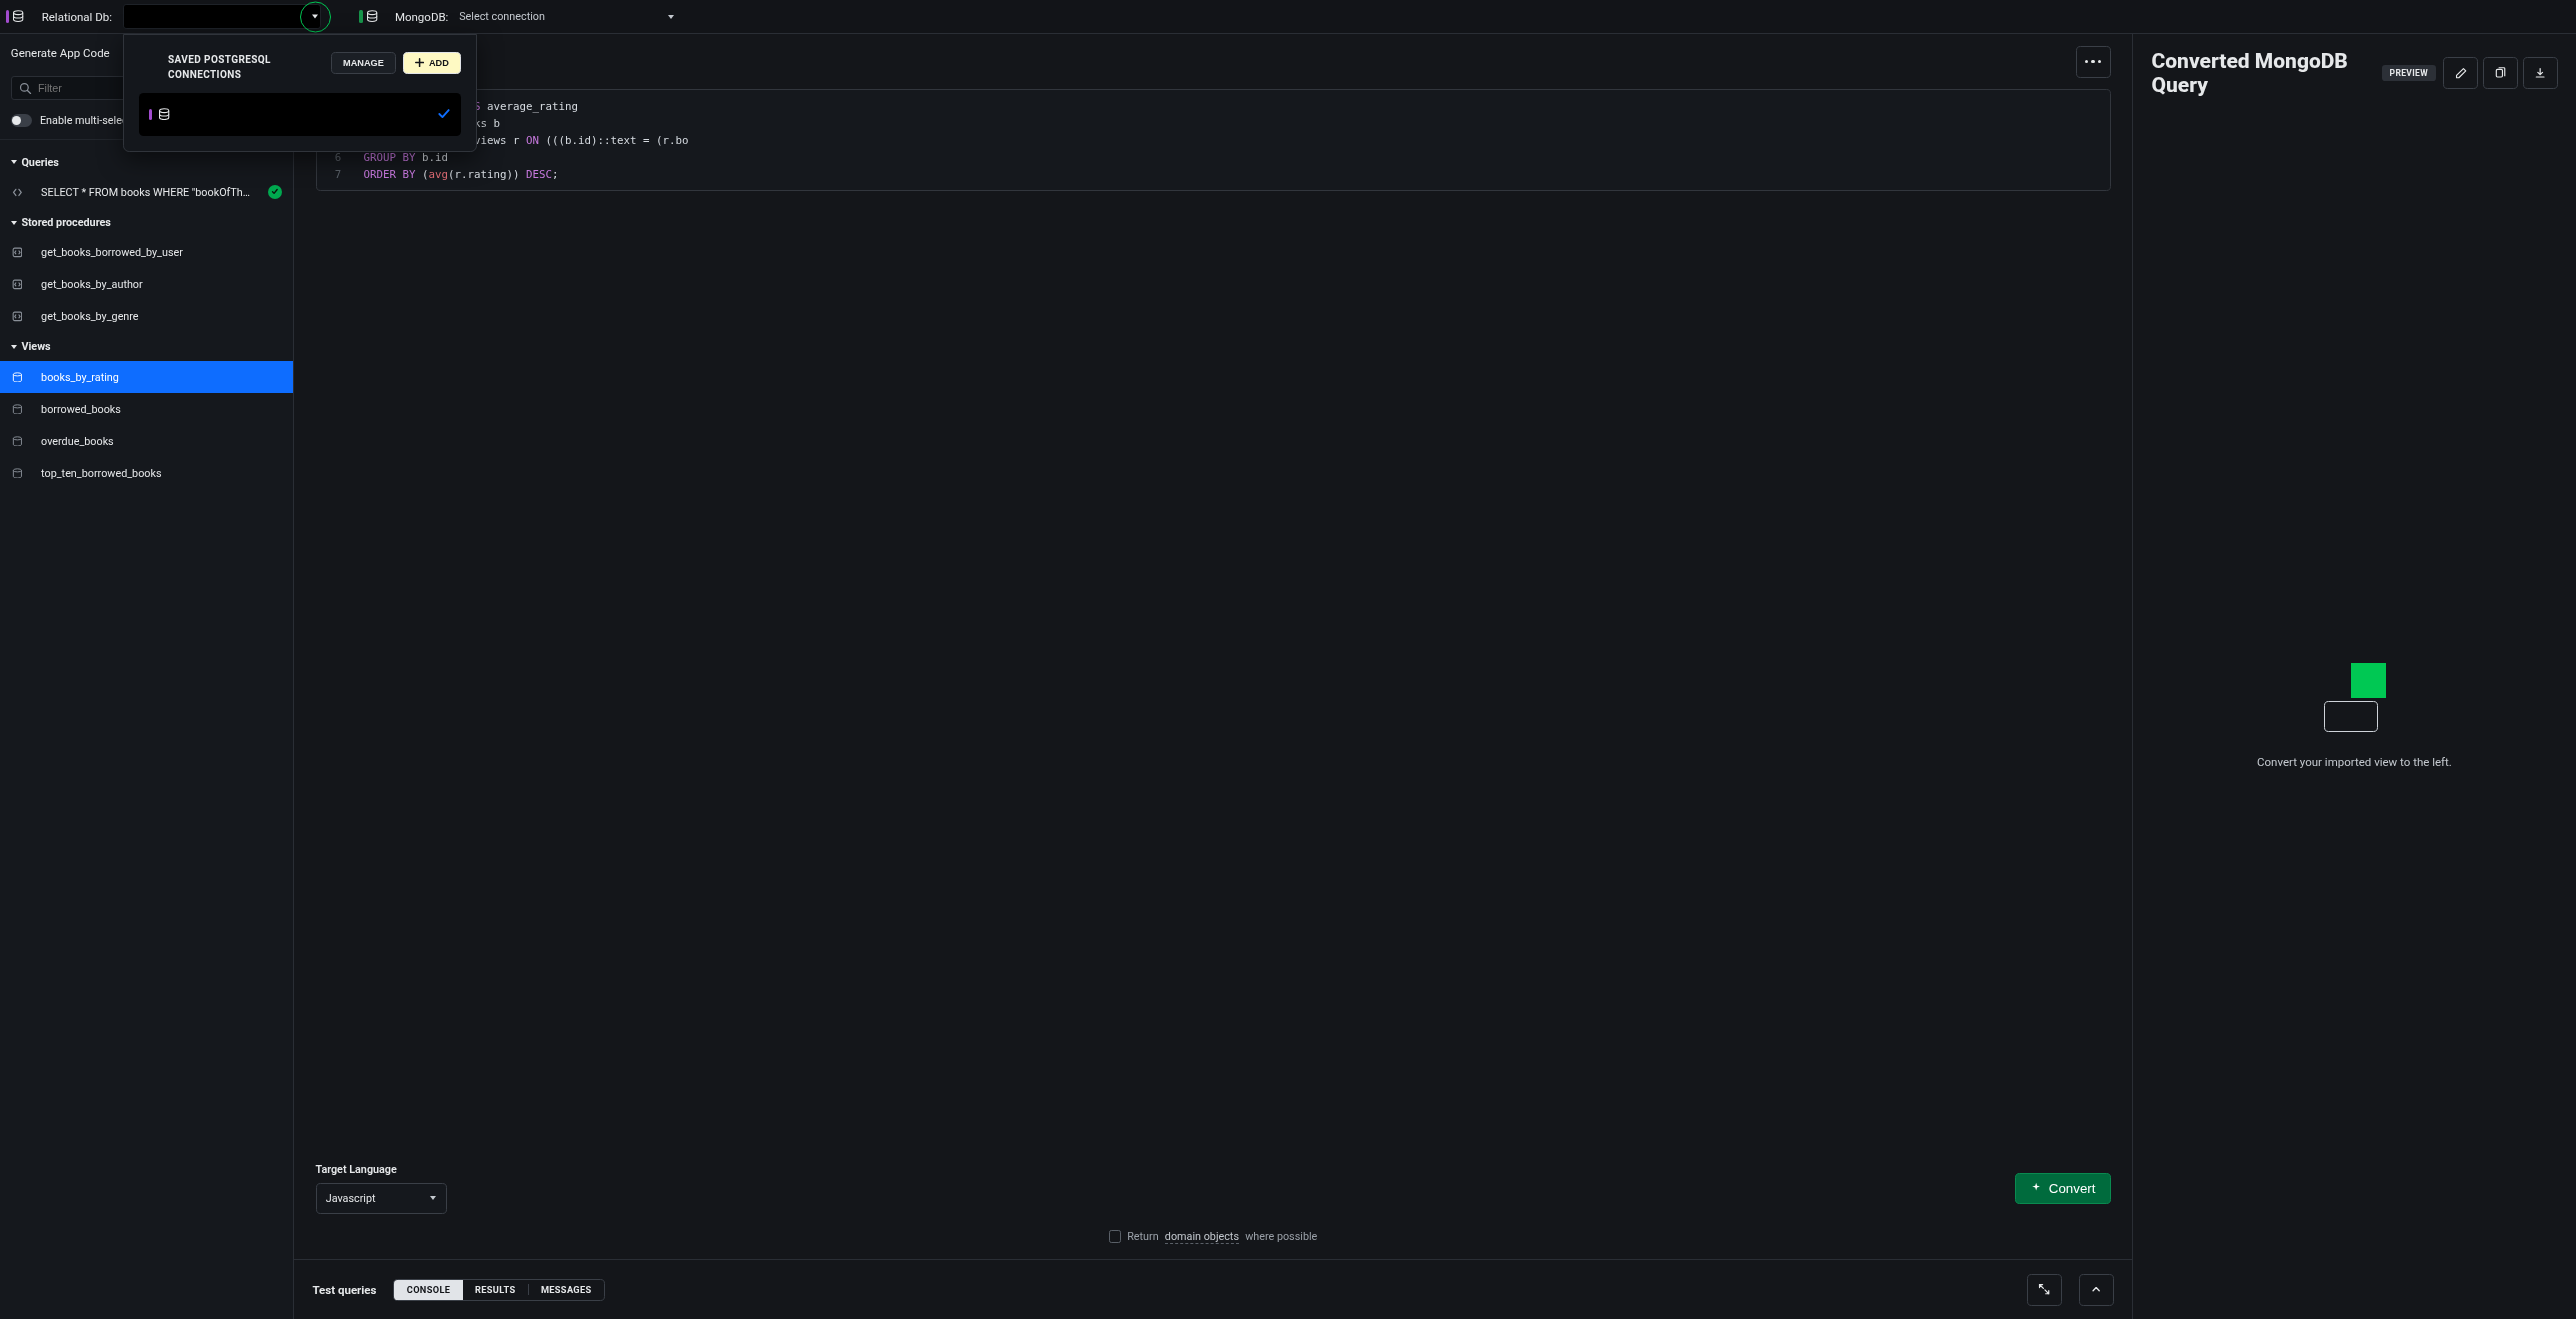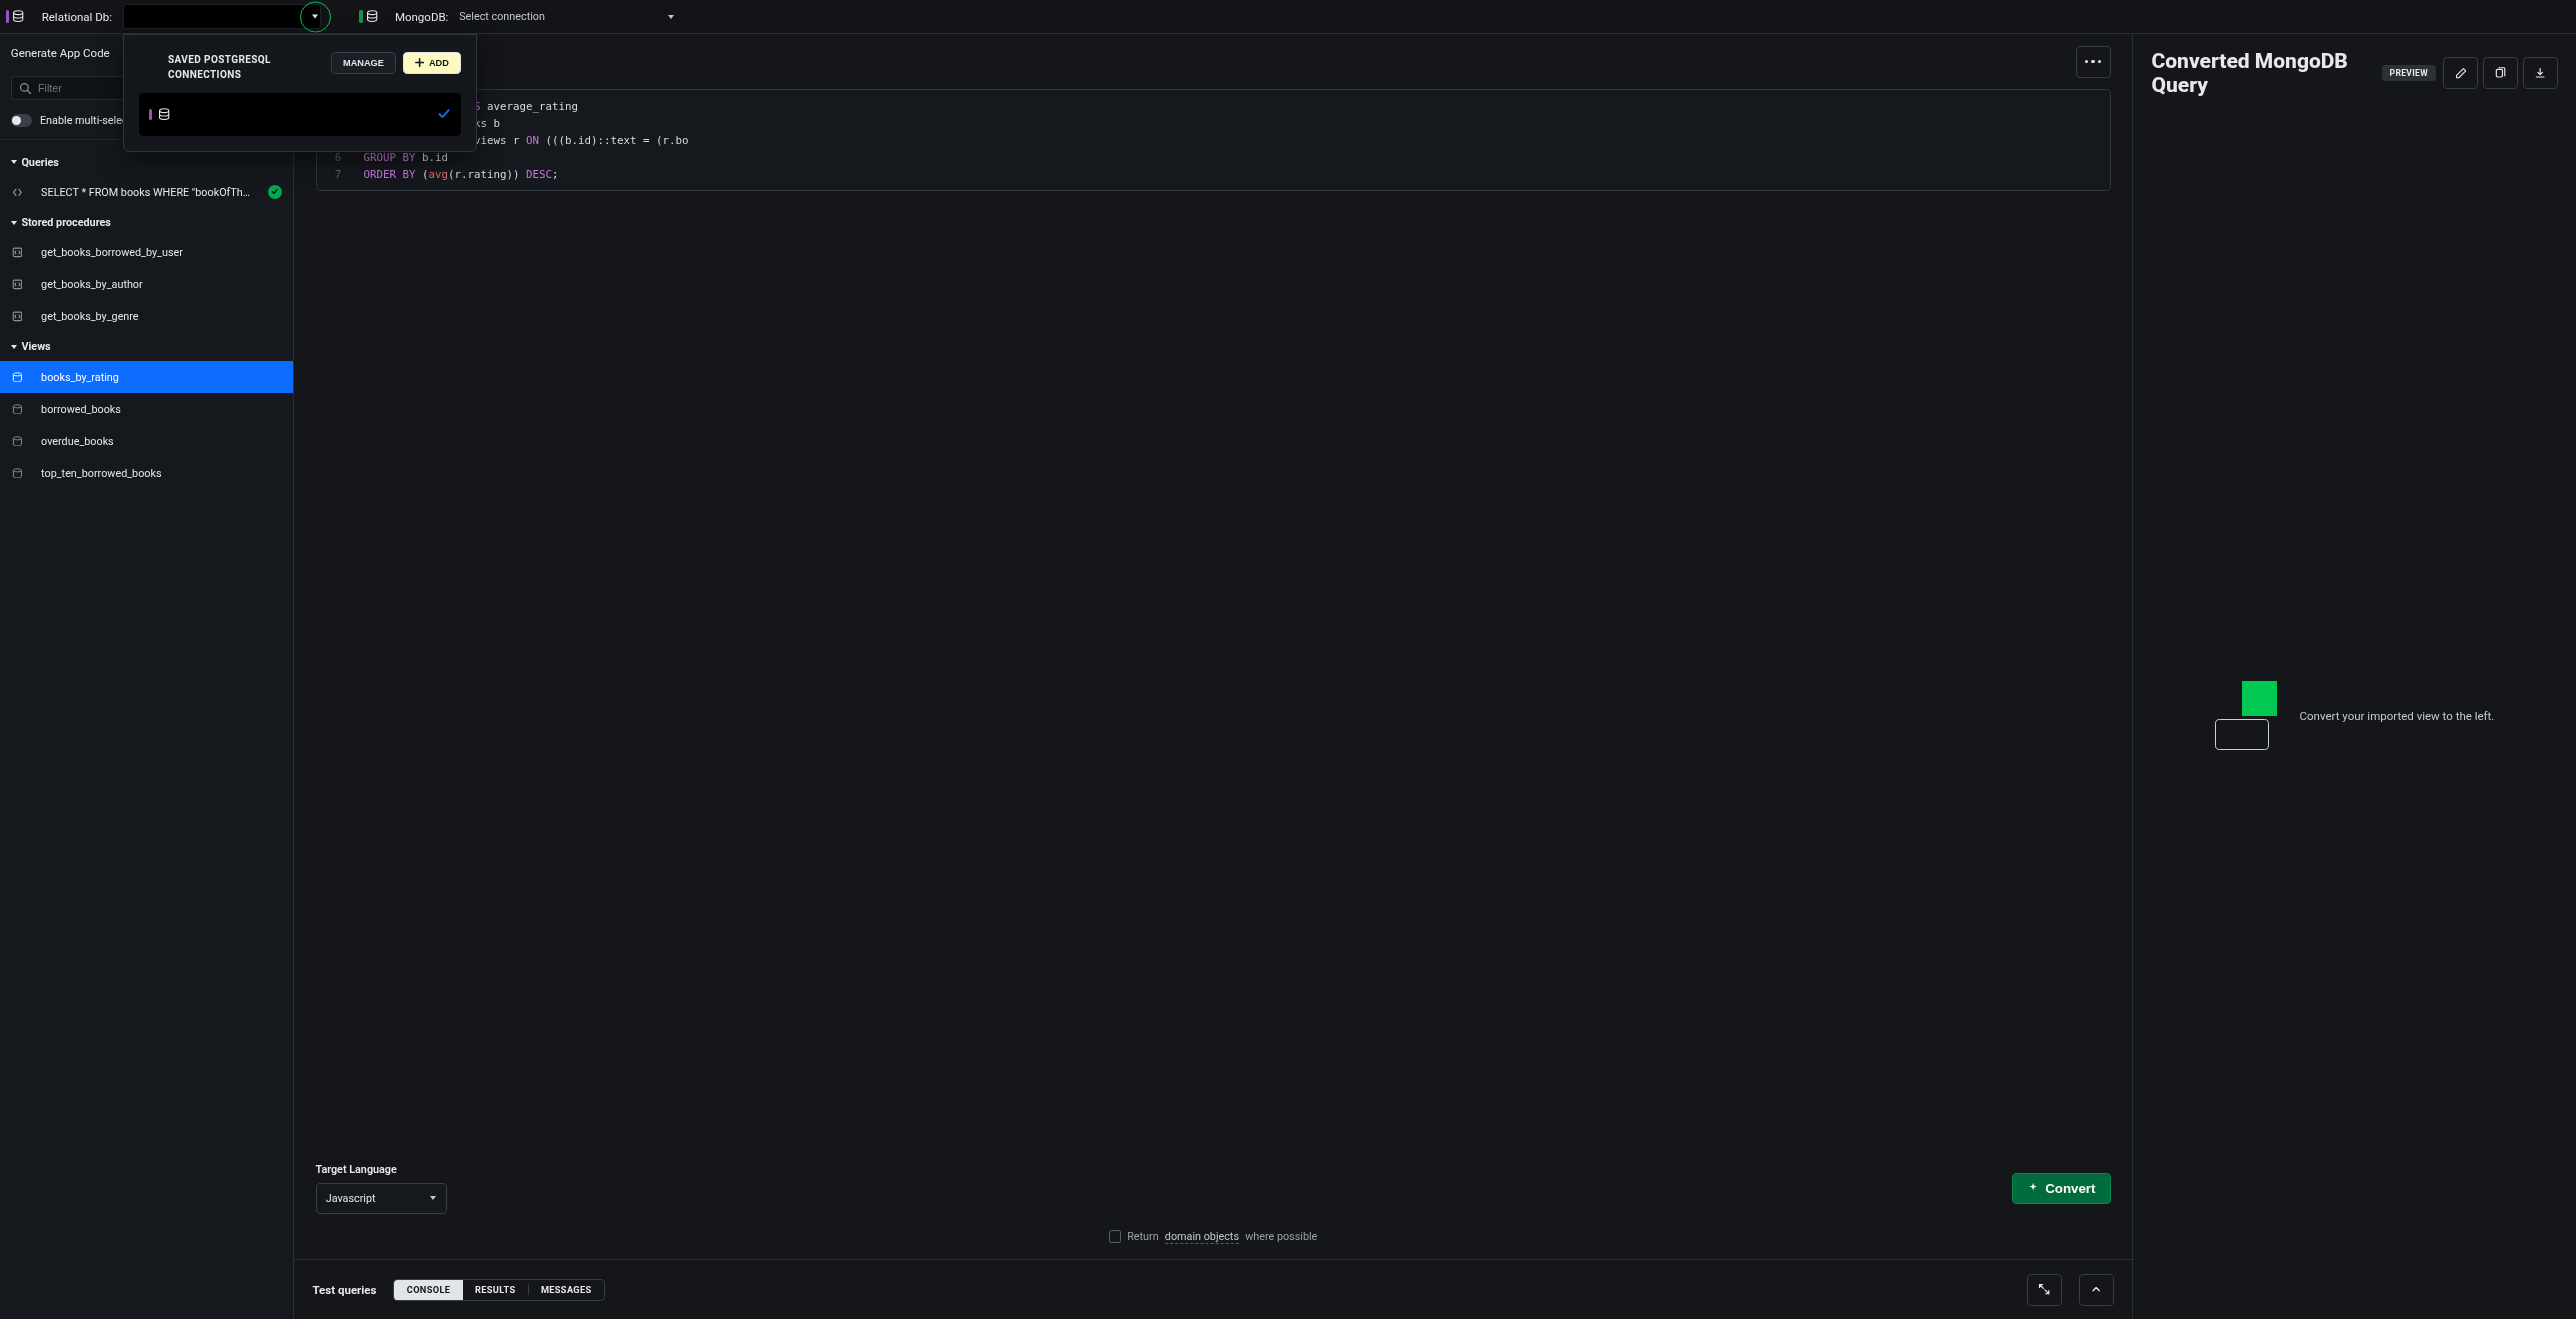--- a/index.html
+++ b/index.html
@@ -65,32 +65,32 @@
   .gut { width:34px; text-align:right; padding-right:9.2px; color:#5a6068; user-select:none; }
   .code { white-space:pre; color:#d6dbe1; }
   .kw { color:#c678dd; }
   .fn { color:#e06c75; }
 
   .convert-block { margin:0 21.5px; padding:18.5px 0 15.4px 0; }
   .cv-row { display:flex; align-items:center; justify-content:flex-end; gap:9.2px; }
   .cv-left { margin-right:auto; }
   .lbl { font-size:10.8px; color:#e6e8ea; margin-bottom:6.2px; font-weight:600; }
   .sel { height:31px; min-width:131px; border:0.8px solid #3a3f47; border-radius:4.6px; background:#15181d; display:flex; align-items:center; justify-content:space-between; padding:0 9.2px; }
-  .btn-green { height:31px; border-radius:4.6px; background:#006b3d; color:#fff; border:0.8px solid #0a8a50; padding:0 14px; display:inline-flex; align-items:center; gap:6.2px; font-weight:700; cursor:pointer; }
+  .btn-green { height:31px; border-radius:4.6px; background:#006b3d; color:#fff; border:0.8px solid #0a8a50; padding:0 14px; display:inline-flex; align-items:center; gap:6.2px; font-weight:400; cursor:pointer; }
   .return-row { display:flex; align-items:center; gap:6.2px; justify-content:center; margin-top:16px; color:#9aa0a8; }
   .chkbx { width:12.3px; height:12.3px; border:0.8px solid #5a6068; border-radius:2.3px; }
   .return-row .und { color:#c4c9cf; border-bottom:0.8px dashed #5a6068; }
 
   .rightpane { width:443px; display:flex; flex-direction:column; }
   .rp-head { display:flex; align-items:center; gap:7.7px; padding:15.4px 18.5px; }
   .rp-title { font-size:21px; font-weight:800; }
   .badge { background:#2c3037; color:#e6e8ea; font-size:8.5px; font-weight:700; letter-spacing:.04em; padding:3.1px 7.7px; border-radius:3.1px; }
   .rp-actions { margin-left:auto; display:flex; gap:4.6px; }
   .iconbtn { width:35px; height:32px; border:0.8px solid #3a3f47; border-radius:4.6px; display:flex; align-items:center; justify-content:center; cursor:pointer; }
-  .rp-body { flex:1; display:flex; align-items:center; justify-content:center; gap:23px; }
+  .rp-body { flex:1; display:flex; flex-direction:column; align-items:center; justify-content:center; gap:23px; }
   .cursor-ill { position:relative; width:62px; height:69px; }
   .cursor-ill .field { position:absolute; bottom:0; left:0; width:54px; height:31px; border:1.5px solid #cfd4da; border-radius:4.6px; }
   .cursor-ill .dot { position:absolute; top:0; right:0; width:35px; height:35px; background:#00c853; }
   .empty-text { color:#c4c9cf; font-size:11.5px; }
 
   
   .bottombar { height:60px; border-top:0.8px solid #2a2e35; display:flex; align-items:center; padding:0 18.5px; gap:17px; }
   .bb-label { font-weight:700; font-size:11.5px; }
   .seg { display:flex; align-items:center; border:0.8px solid #3a3f47; border-radius:4.6px; overflow:hidden; }
   .seg .sbtn { height:20px; padding:0 12.3px; display:flex; align-items:center; font-size:9.2px; font-weight:700; letter-spacing:.04em; color:#e6e8ea; }

